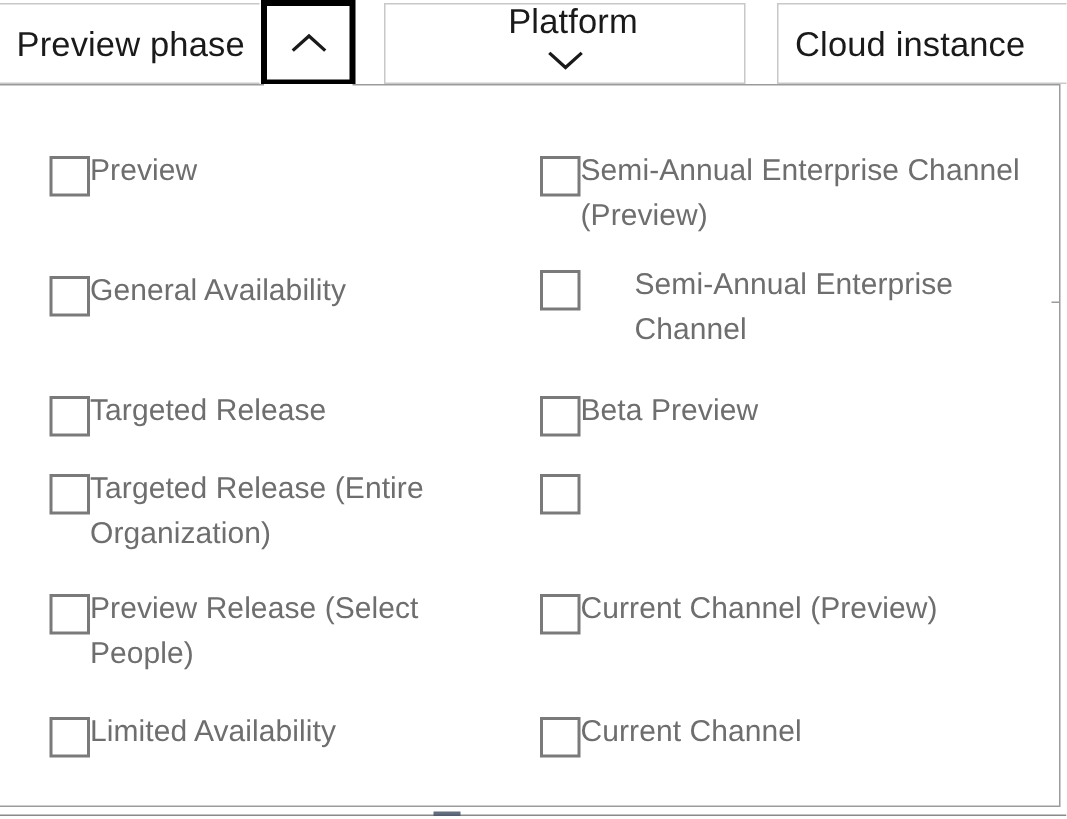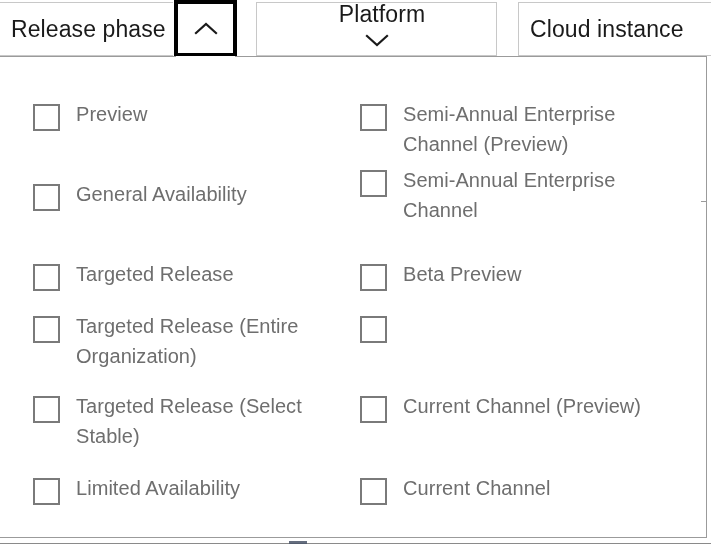--- a/index.html
+++ b/index.html
@@ -150,21 +150,20 @@
     box-sizing: border-box;
     border: 2px solid #7a7a7a;
     background: #ffffff;
     margin-top: 1px;
   }
 
   .option-label {
     font-size: 20px;
     line-height: 30px;
     color: #6e6e6e;
-    padding-left: 16px;
     margin-top: -4px;
     letter-spacing: 0.05px;
   }
 
   
   .right-border-tick {
     position: absolute;
     right: 0;
     top: 144px;
     width: 5px;
@@ -190,21 +189,21 @@
     background: #4a5568;
     opacity: .85;
   }
 </style>
 </head>
 <body>
 
 <div class="filter-bar">
 
   <div class="filter-box" id="release-phase-box">
-    <span class="filter-label">Release phase</span>
+    <span class="filter-label">Preview phase</span>
   </div>
 
   <div class="chevron-btn" id="release-phase-toggle">
     <svg class="chev" viewBox="0 0 26 15">
       <path d="M3 12 L13 3 L23 12"></path>
     </svg>
   </div>
 
   <div class="filter-box" id="platform-box">
     <span class="filter-label">Platform</span>
@@ -236,31 +235,31 @@
       <div class="option option-col-left" style="top: 126px;">
         <span class="checkbox" role="checkbox" aria-checked="false"></span>
         <span class="option-label">General Availability</span>
       </div>
       <div class="option option-col-left" style="top: 258px;">
         <span class="checkbox" role="checkbox" aria-checked="false"></span>
         <span class="option-label">Targeted Release (Entire Organization)</span>
       </div>
       <div class="option option-col-left" style="top: 338px;">
         <span class="checkbox" role="checkbox" aria-checked="false"></span>
-        <span class="option-label">Targeted Release (Select Stable)</span>
+        <span class="option-label">Preview Release (Select People)</span>
       </div>
       <div class="option option-col-left" style="top: 420px;">
         <span class="checkbox" role="checkbox" aria-checked="false"></span>
         <span class="option-label">Limited Availability</span>
       </div>
       <div class="option option-col-right" style="top: 46px;">
         <span class="checkbox" role="checkbox" aria-checked="false"></span>
         <span class="option-label">Semi-Annual Enterprise Channel (Preview)</span>
       </div>
-      <div class="option option-col-right" style="top: 112px;">
+      <div class="option option-col-right" style="top: 122px; gap: 36px;">
         <span class="checkbox" role="checkbox" aria-checked="false"></span>
         <span class="option-label">Semi-Annual Enterprise Channel</span>
       </div>
       <div class="option option-col-right" style="top: 206px;">
         <span class="checkbox" role="checkbox" aria-checked="false"></span>
         <span class="option-label">Beta Preview</span>
       </div>
       <div class="option option-col-right" style="top: 258px;">
         <span class="checkbox" role="checkbox" aria-checked="false"></span>
       </div>

